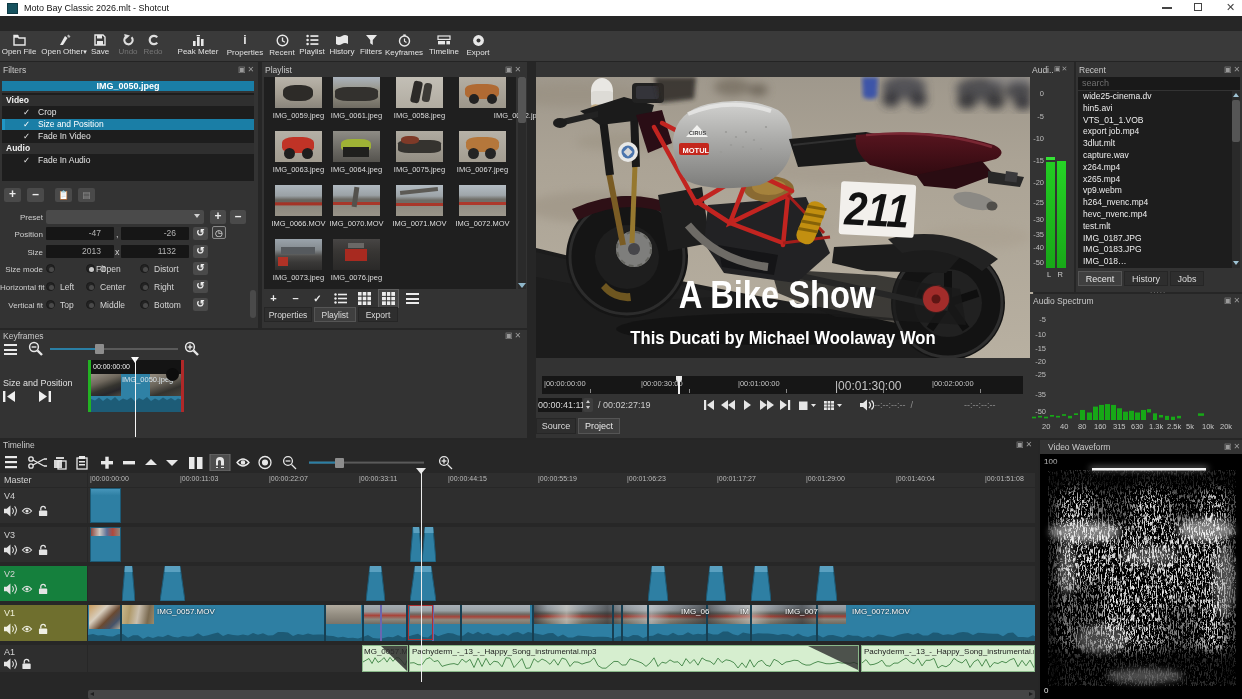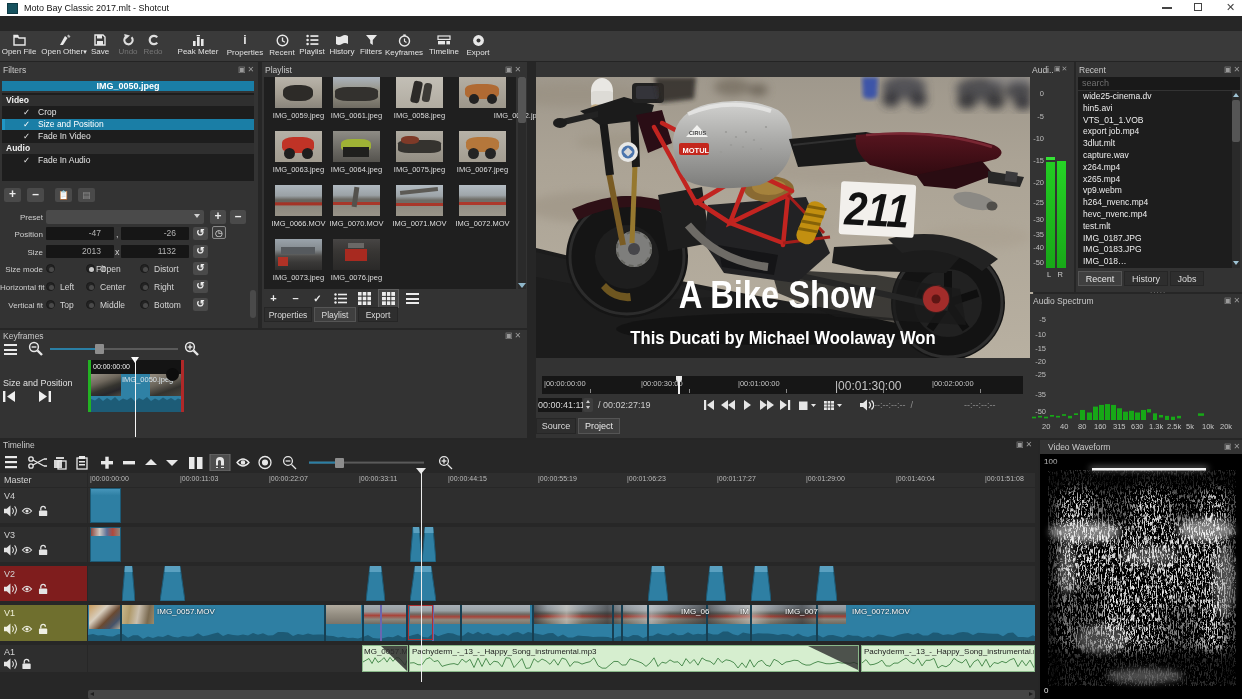--- a/index.html
+++ b/index.html
@@ -8,21 +8,21 @@
 .abs { position:absolute; }
 .hdr { color:#c9c9c9; font-size:8.5px; }
 .dockic { color:#9a9a9a; font-size:8px; letter-spacing:2px; }
 </style>
 </head>
 <body>
 <div class="abs" style="left:0;top:0;width:1242px;height:699px;background:#262626;">
 
 <div class="abs" style="left:0;top:0;width:1242px;height:16px;background:#ffffff;">
   <div class="abs" style="left:7px;top:3px;width:11px;height:11px;background:#16525f;border:1px solid #0e3a44;"></div>
-  <div class="abs" style="left:24px;top:3px;font-size:9px;color:#111;">Moto Bay Classic 2017.mlt - Shotcut</div>
+  <div class="abs" style="left:24px;top:3px;font-size:9px;color:#111;">Moto Bay Classic 2026.mlt - Shotcut</div>
   <div class="abs" style="left:1162px;top:7px;width:10px;height:1.5px;background:#444;"></div>
   <div class="abs" style="left:1194px;top:3px;width:8px;height:8px;border:1.5px solid #444;"></div>
   <div class="abs" style="left:1226px;top:2px;font-size:11px;color:#444;line-height:11px;">✕</div>
 </div>
 
 
 <div class="abs" id="toolbar" style="left:0;top:31px;width:1242px;height:31px;background:#3a3a3a;border-bottom:1px solid #242424;">
   <style>
     .tbi { position:absolute; top:3px; width:70px; text-align:center; }
     .tbi svg { display:block; margin:0 auto; }
@@ -847,21 +847,21 @@
     <span class="tklbl" style="left:4px;top:3px;">V3</span>
     <svg class="abs" style="left:4px;top:17px;" width="46" height="12" viewBox="0 0 50 13">
           <path d="M0 4 h3 l4 -3.5 v12 L3 9 H0 Z" fill="#e4e4e4"></path>
           <path d="M9 3.5 q2.5 3 0 6 M11.5 1.5 q4 4.5 0 10" stroke="#e4e4e4" stroke-width="1.1" fill="none"></path>
           <path d="M20 6.5 q5 -6 10 0 q-5 6 -10 0 z" fill="none" stroke="#e4e4e4" stroke-width="1.2"></path>
           <circle cx="25" cy="6.5" r="1.7" fill="#e4e4e4"></circle>
           <rect x="38" y="6" width="9" height="6" rx="1" fill="#e4e4e4"></rect>
           <path d="M40 6 v-2 a2.5 2.5 0 0 1 5 0" stroke="#e4e4e4" stroke-width="1.4" fill="none"></path>
         </svg>
   </div>
-  <div class="abs" style="left:0;top:126px;width:87px;height:35px;background:#7f1d1d;">
+  <div class="abs" style="left:0;top:126px;width:87px;height:35px;background:#15803d;">
     <span class="tklbl" style="left:4px;top:3px;">V2</span>
     <svg class="abs" style="left:4px;top:17px;" width="46" height="12" viewBox="0 0 50 13">
           <path d="M0 4 h3 l4 -3.5 v12 L3 9 H0 Z" fill="#e4e4e4"></path>
           <path d="M9 3.5 q2.5 3 0 6 M11.5 1.5 q4 4.5 0 10" stroke="#e4e4e4" stroke-width="1.1" fill="none"></path>
           <path d="M20 6.5 q5 -6 10 0 q-5 6 -10 0 z" fill="none" stroke="#e4e4e4" stroke-width="1.2"></path>
           <circle cx="25" cy="6.5" r="1.7" fill="#e4e4e4"></circle>
           <rect x="38" y="6" width="9" height="6" rx="1" fill="#e4e4e4"></rect>
           <path d="M40 6 v-2 a2.5 2.5 0 0 1 5 0" stroke="#e4e4e4" stroke-width="1.4" fill="none"></path>
         </svg>
   </div>

